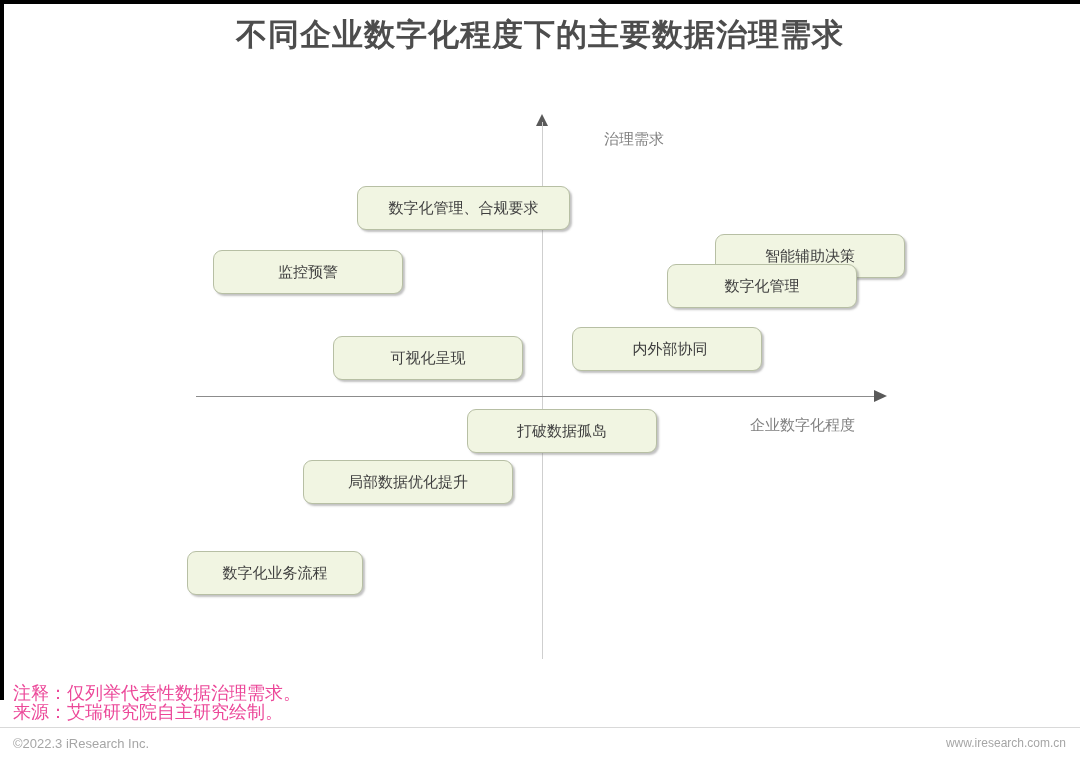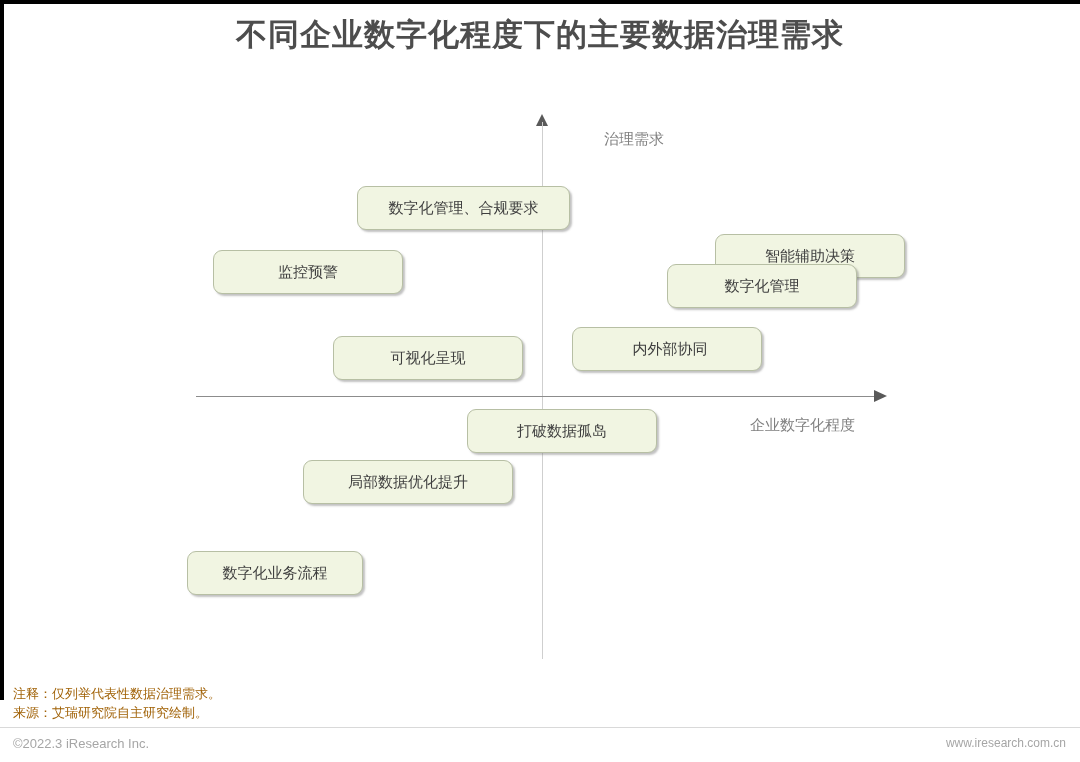--- a/index.html
+++ b/index.html
@@ -111,23 +111,23 @@
     font-size: 15px;
     color: #3f3f3f;
     white-space: nowrap;
   }
 
   
   #notes {
     position: absolute;
     left: 13px;
     top: 684px;
-    font-size: 13px;
+    font-size: 18px;
     line-height: 19px;
-    color: #a16207;
+    color: #ec4899;
   }
   #rule {
     position: absolute;
     left: 0;
     top: 727px;
     width: 1080px;
     height: 1px;
     background: #d9d9d9;
   }
   #copyright {

